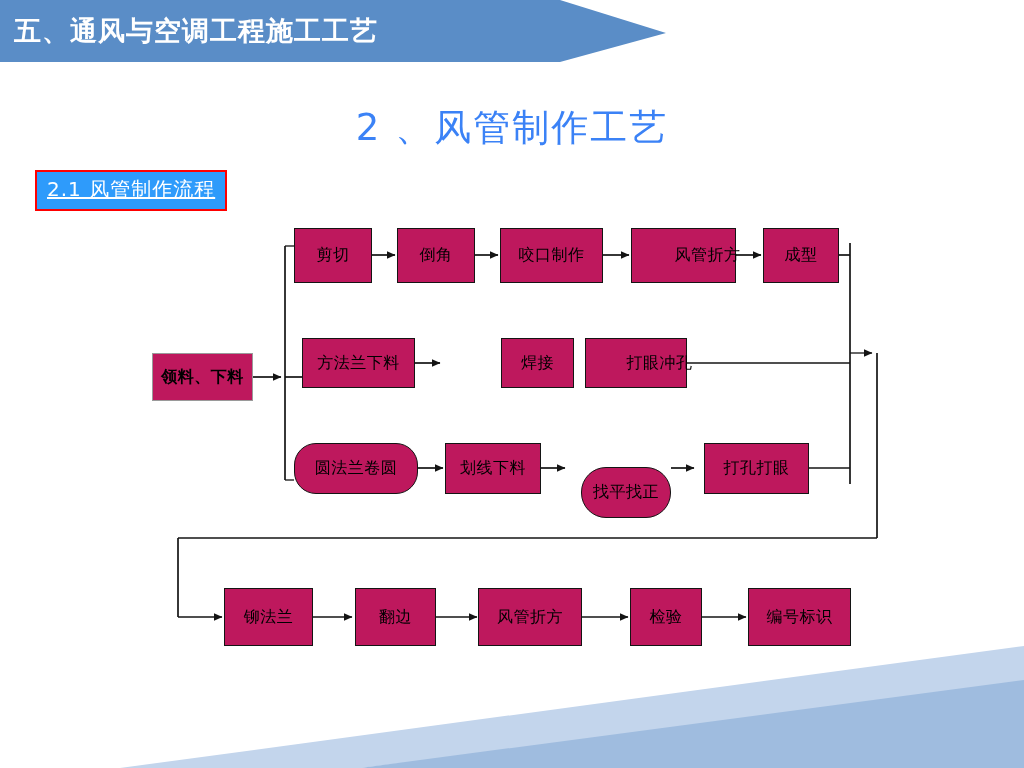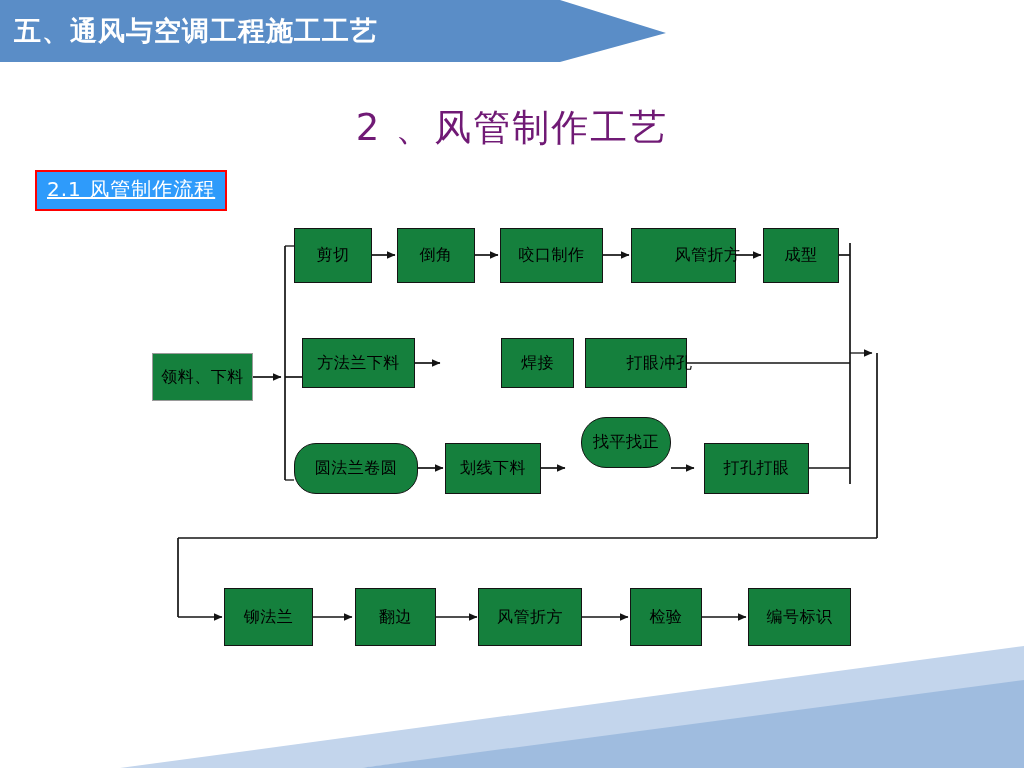--- a/index.html
+++ b/index.html
@@ -51,21 +51,21 @@
   }
 
   
   .slide-title {
     position: absolute;
     left: 0;
     top: 103px;
     width: 1024px;
     text-align: center;
     font-size: 37px;
-    color: #701a75;
+    color: #3b82f6;
     letter-spacing: 2px;
     white-space: nowrap;
   }
 
   
   .section-badge {
     position: absolute;
     left: 35px;
     top: 170px;
     padding: 4px 10px 6px 10px;
@@ -85,32 +85,33 @@
     left: 0;
     top: 0;
     width: 1024px;
     height: 700px;
   }
   .flow-svg { position: absolute; left: 0; top: 0; }
 
   .node {
     position: absolute;
     box-sizing: border-box;
-    background: #15803d;
+    background: #be185d;
     border: 1.6px solid #141414;
     display: flex;
     align-items: center;
     justify-content: center;
     font-size: 16px;
     color: #000000;
     letter-spacing: 0.5px;
     white-space: nowrap;
   }
   .node.soft {
     border: 1.4px solid #9a9a9a;
+    font-weight: bold;
   }
 
   
   .deco {
     position: absolute;
     left: 0;
     bottom: 0;
     width: 1024px;
     height: 140px;
     pointer-events: none;
@@ -188,21 +189,21 @@
     <div class="node" style="left:500px; top:228px; width:103px; height:55px;">咬口制作</div>
     <div class="node" style="left:631px; top:228px; width:105px; height:55px;padding-left:48px;">风管折方</div>
     <div class="node" style="left:763px; top:228px; width:76px; height:55px;text-align:center;">成型</div>
 
     <div class="node" style="left:302px; top:338px; width:113px; height:50px;">方法兰下料</div>
     <div class="node" style="left:465px; top:338px; width:73px; height:50px;margin-left:36px;">焊接</div>
     <div class="node" style="left:585px; top:338px; width:102px; height:50px;padding-left:47px;">打眼冲孔</div>
 
     <div class="node" style="left:294px; top:443px; width:124px; height:51px;border-radius:22px;">圆法兰卷圆</div>
     <div class="node" style="left:445px; top:443px; width:96px; height:51px;">划线下料</div>
-    <div class="node" style="left:581px; top:417px; width:90px; height:51px;border-radius:25px;">找平找正</div>
+    <div class="node" style="left:581px; top:467px; width:90px; height:51px;border-radius:25px;">找平找正</div>
     <div class="node" style="left:704px; top:443px; width:105px; height:51px;">打孔打眼</div>
 
     <div class="node" style="left:224px; top:588px; width:89px; height:58px;">铆法兰</div>
     <div class="node" style="left:355px; top:588px; width:81px; height:58px;">翻边</div>
     <div class="node" style="left:478px; top:588px; width:104px; height:58px;">风管折方</div>
     <div class="node" style="left:630px; top:588px; width:72px; height:58px;">检验</div>
     <div class="node" style="left:748px; top:588px; width:103px; height:58px;font-family:Liberation Mono, monospace;">编号标识</div>
   </div>
 
   <svg class="deco" width="1024" height="140" viewBox="0 0 1024 140">

